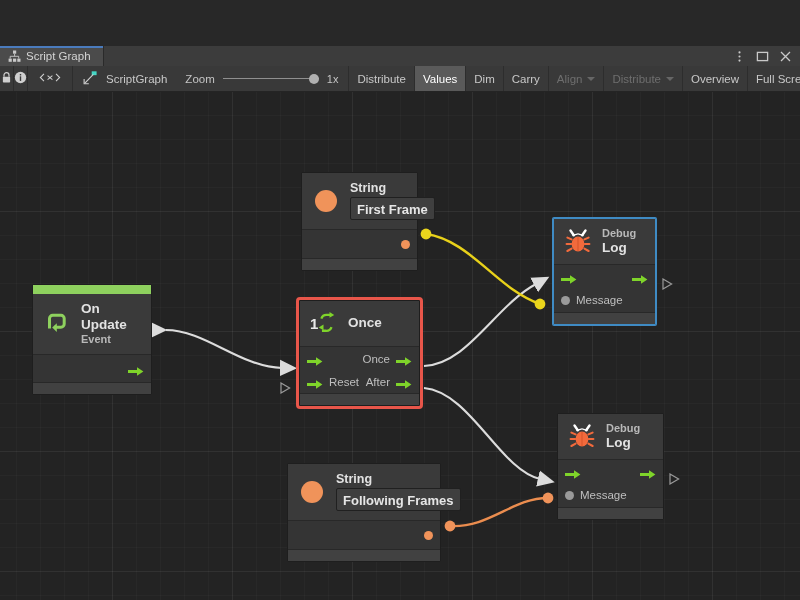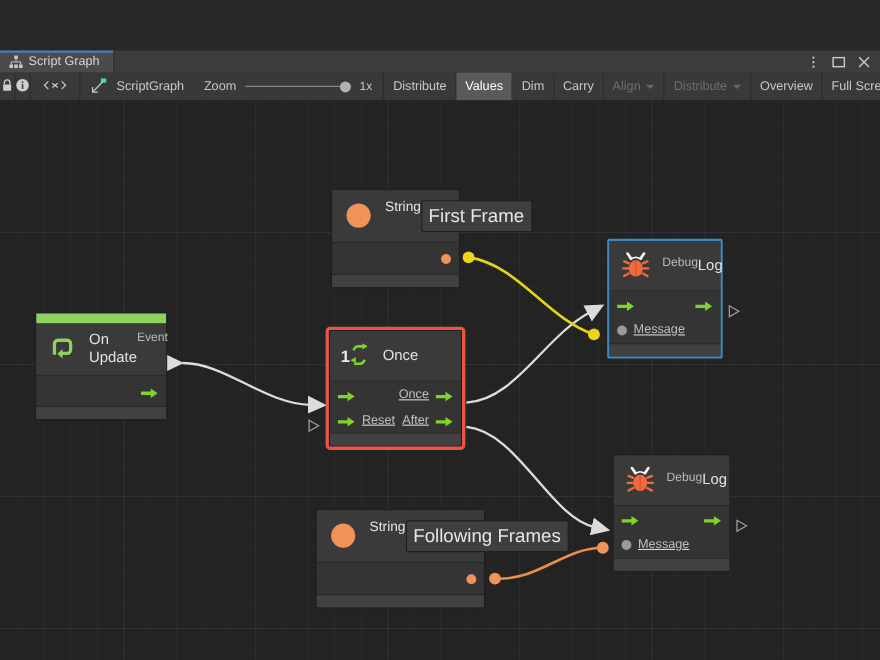--- a/index.html
+++ b/index.html
@@ -76,39 +76,39 @@
   .node {
     position: absolute; background: #3a3a3a; border: 1px solid #1e1e1e;
     border-radius: 1px; color: #d6d6d6;
   }
   .node.sel-red { outline: 3px solid #e8564a; outline-offset: 0px; }
   .node.sel-blue { border: 1px solid #3f8bc4; box-shadow: 0 0 0 1px #3f8bc4; }
   .node-accent { height: 9px; background: #8ed15e; }
   .node-head { display: flex; align-items: center; gap: 9px; padding: 7px 10px 8px 9px;
     background: #3a3a3a; border-bottom: 1px solid #282828; }
   .node-head-icon { flex: 0 0 auto; width: 30px; height: 30px; display: flex; align-items: center; justify-content: center; }
-  .node-titles { display: flex; flex-direction: row; justify-content: center; line-height: 1.18; }
+  .node-titles { display: flex; flex-direction: column; justify-content: center; line-height: 1.18; font-weight: bold; }
   .node-sub { font-size: 11px; color: #b9b9b9; }
   .node-title { font-size: 13.5px; color: #e2e2e2; }
   .node-title.solo { font-size: 13.5px; }
 
   .node-body { background: #343434; padding: 0; }
-  .port-row { display: flex; align-items: center; height: 21px; padding: 0 7px; gap: 6px; text-decoration: underline; }
+  .port-row { display: flex; align-items: center; height: 21px; padding: 0 7px; gap: 6px; }
   .port-row.tall { height: 23px; }
   .port-left { display: flex; align-items: center; gap: 6px; }
   .port-right { display: flex; align-items: center; gap: 6px; margin-left: auto; }
   .port-label { font-size: 11.5px; color: #bfbfbf; white-space: nowrap; }
   .arrow-green { width: 16px; height: 11px; display: block; }
   .dot-grey { width: 9px; height: 9px; border-radius: 50%; background: #9a9a9a; display: block; }
   .dot-orange { width: 9px; height: 9px; border-radius: 50%; background: #f0935a; display: block; }
   .node-foot { height: 12px; background: #414141; border-top: 1px solid #282828; }
 
   .val-field {
     background: #3f3f3f; border: 1px solid #202020; border-radius: 2px;
-    color: #e6e6e6; font-size: 17px; padding: 4px 6px 2px; margin-top: 1px;
+    color: #e6e6e6; font-size: 13px; padding: 4px 6px 2px; margin-top: 1px;
     display: inline-block; white-space: nowrap;
   }
   .bigdot-orange { width: 22px; height: 22px; border-radius: 50%; background: #f0935a; display: block; }
 
   
   .tri-out { position: absolute; }
 </style>
 </head>
 <body>
 

